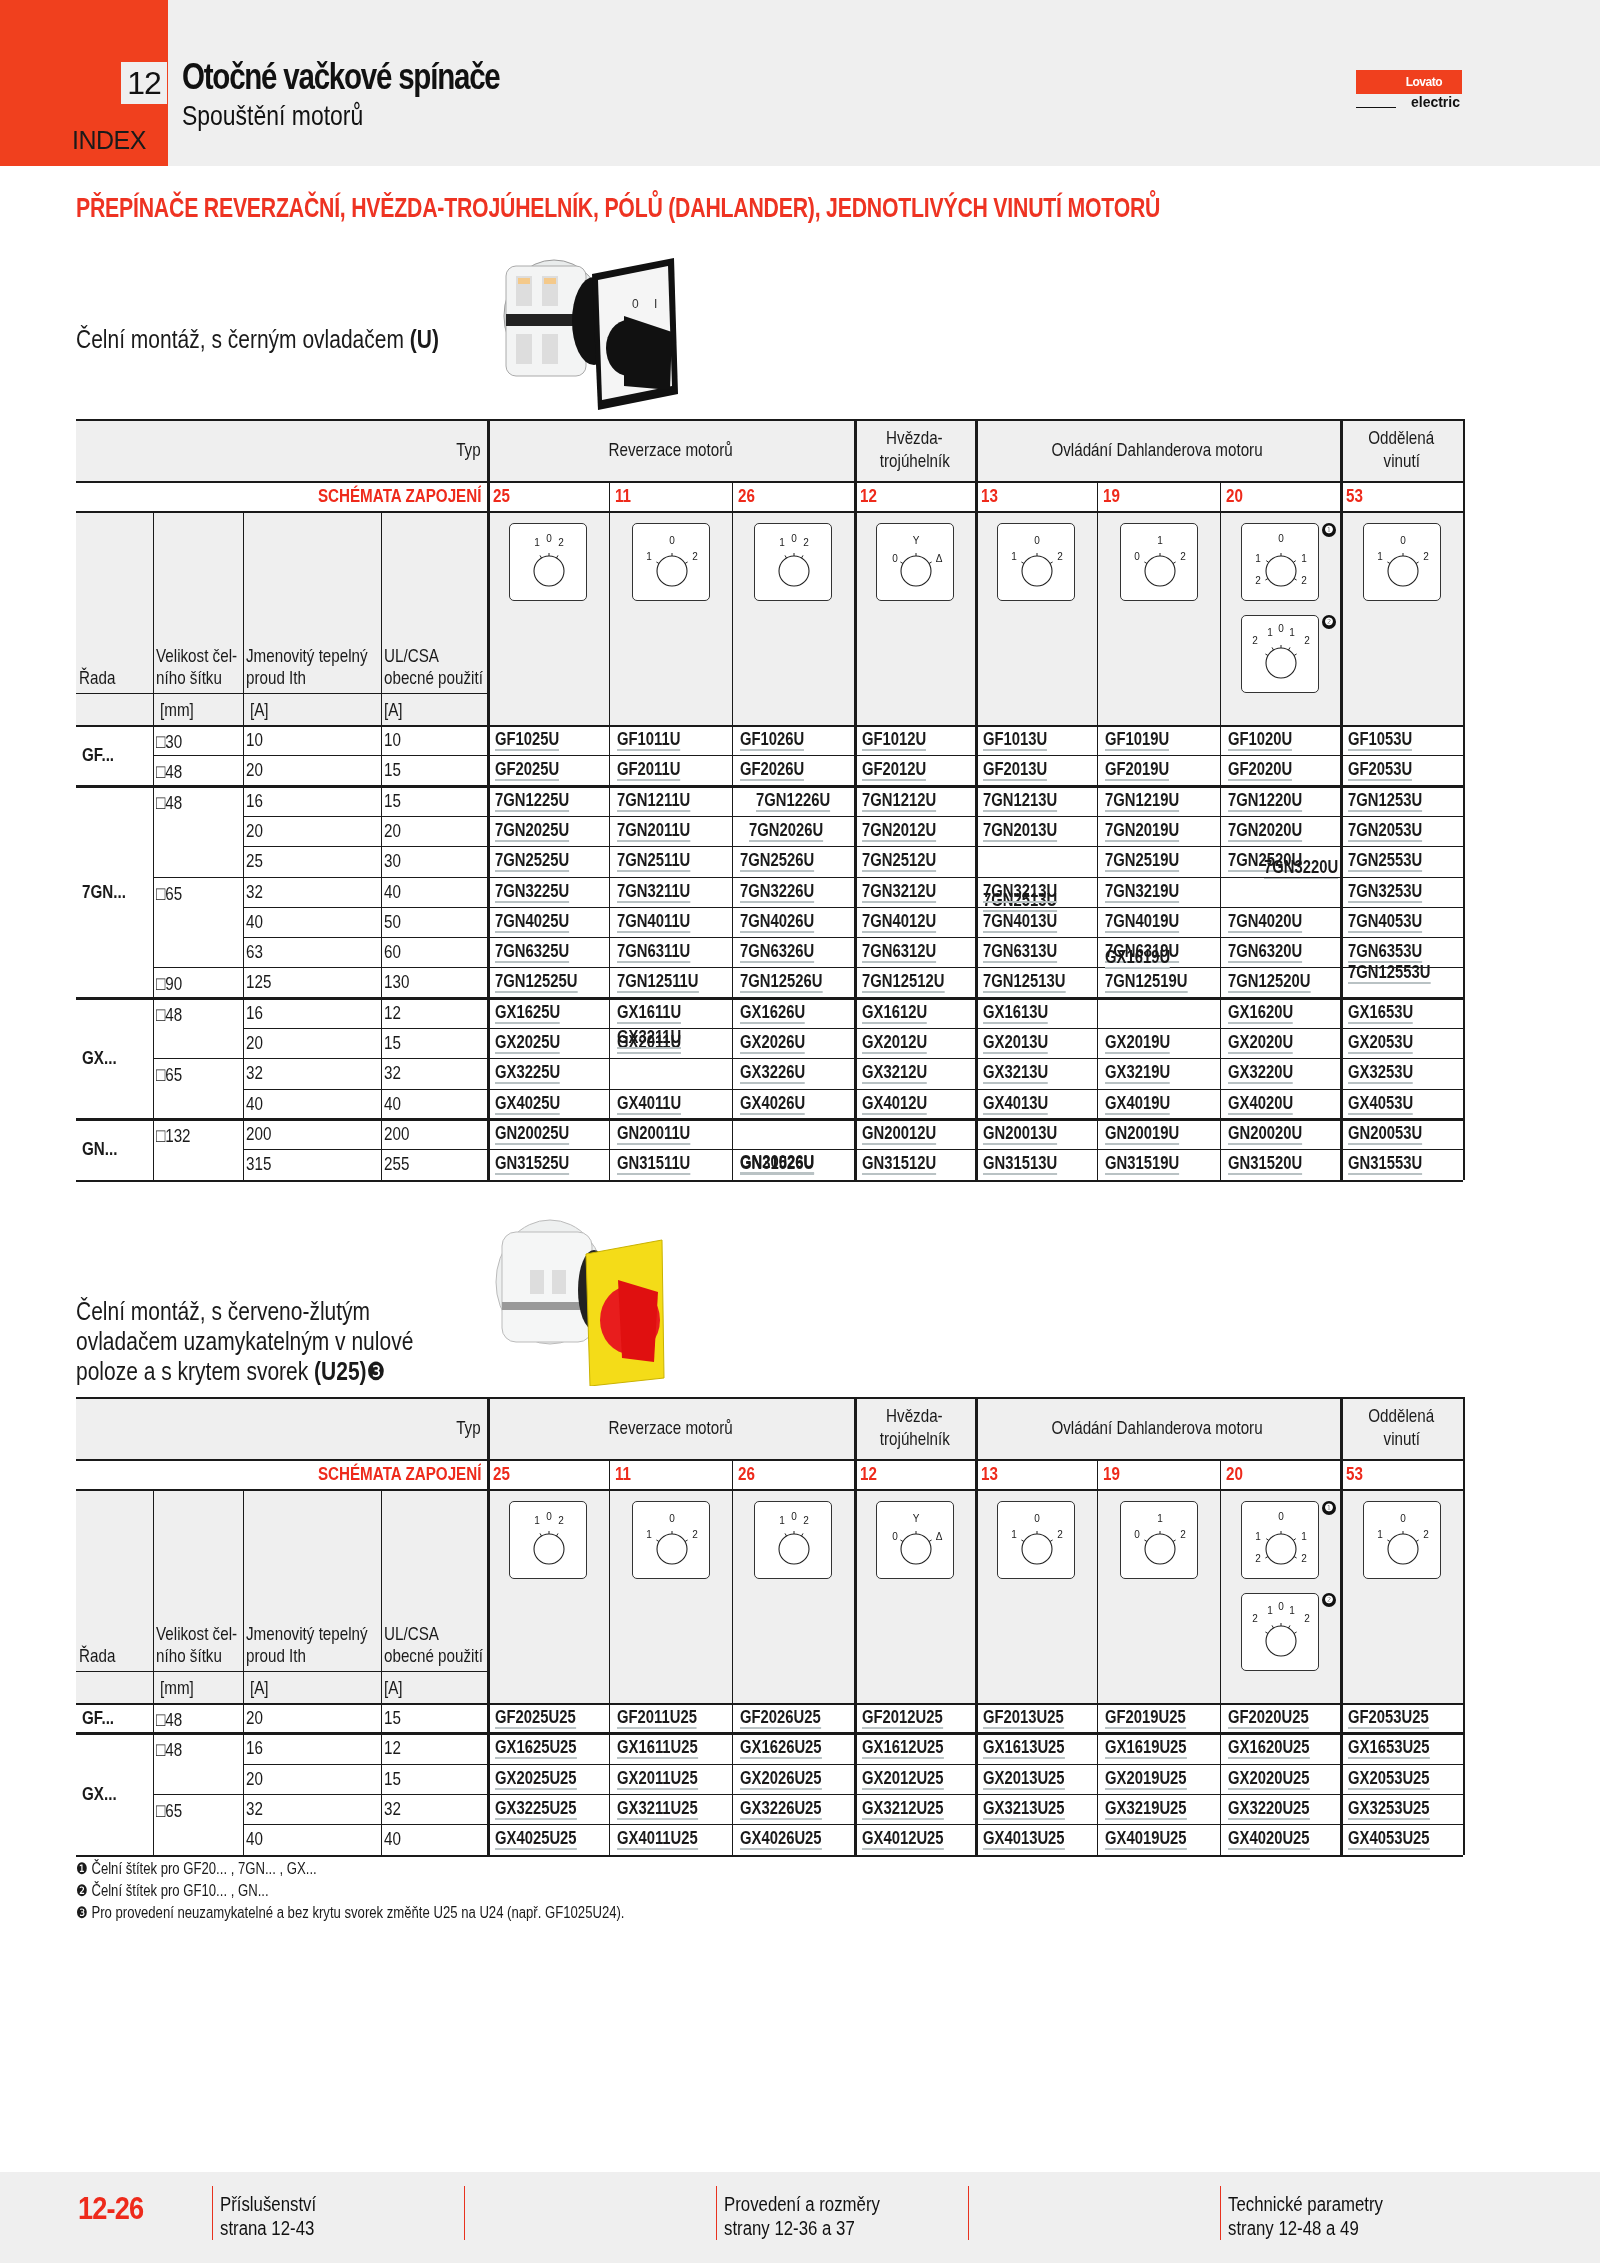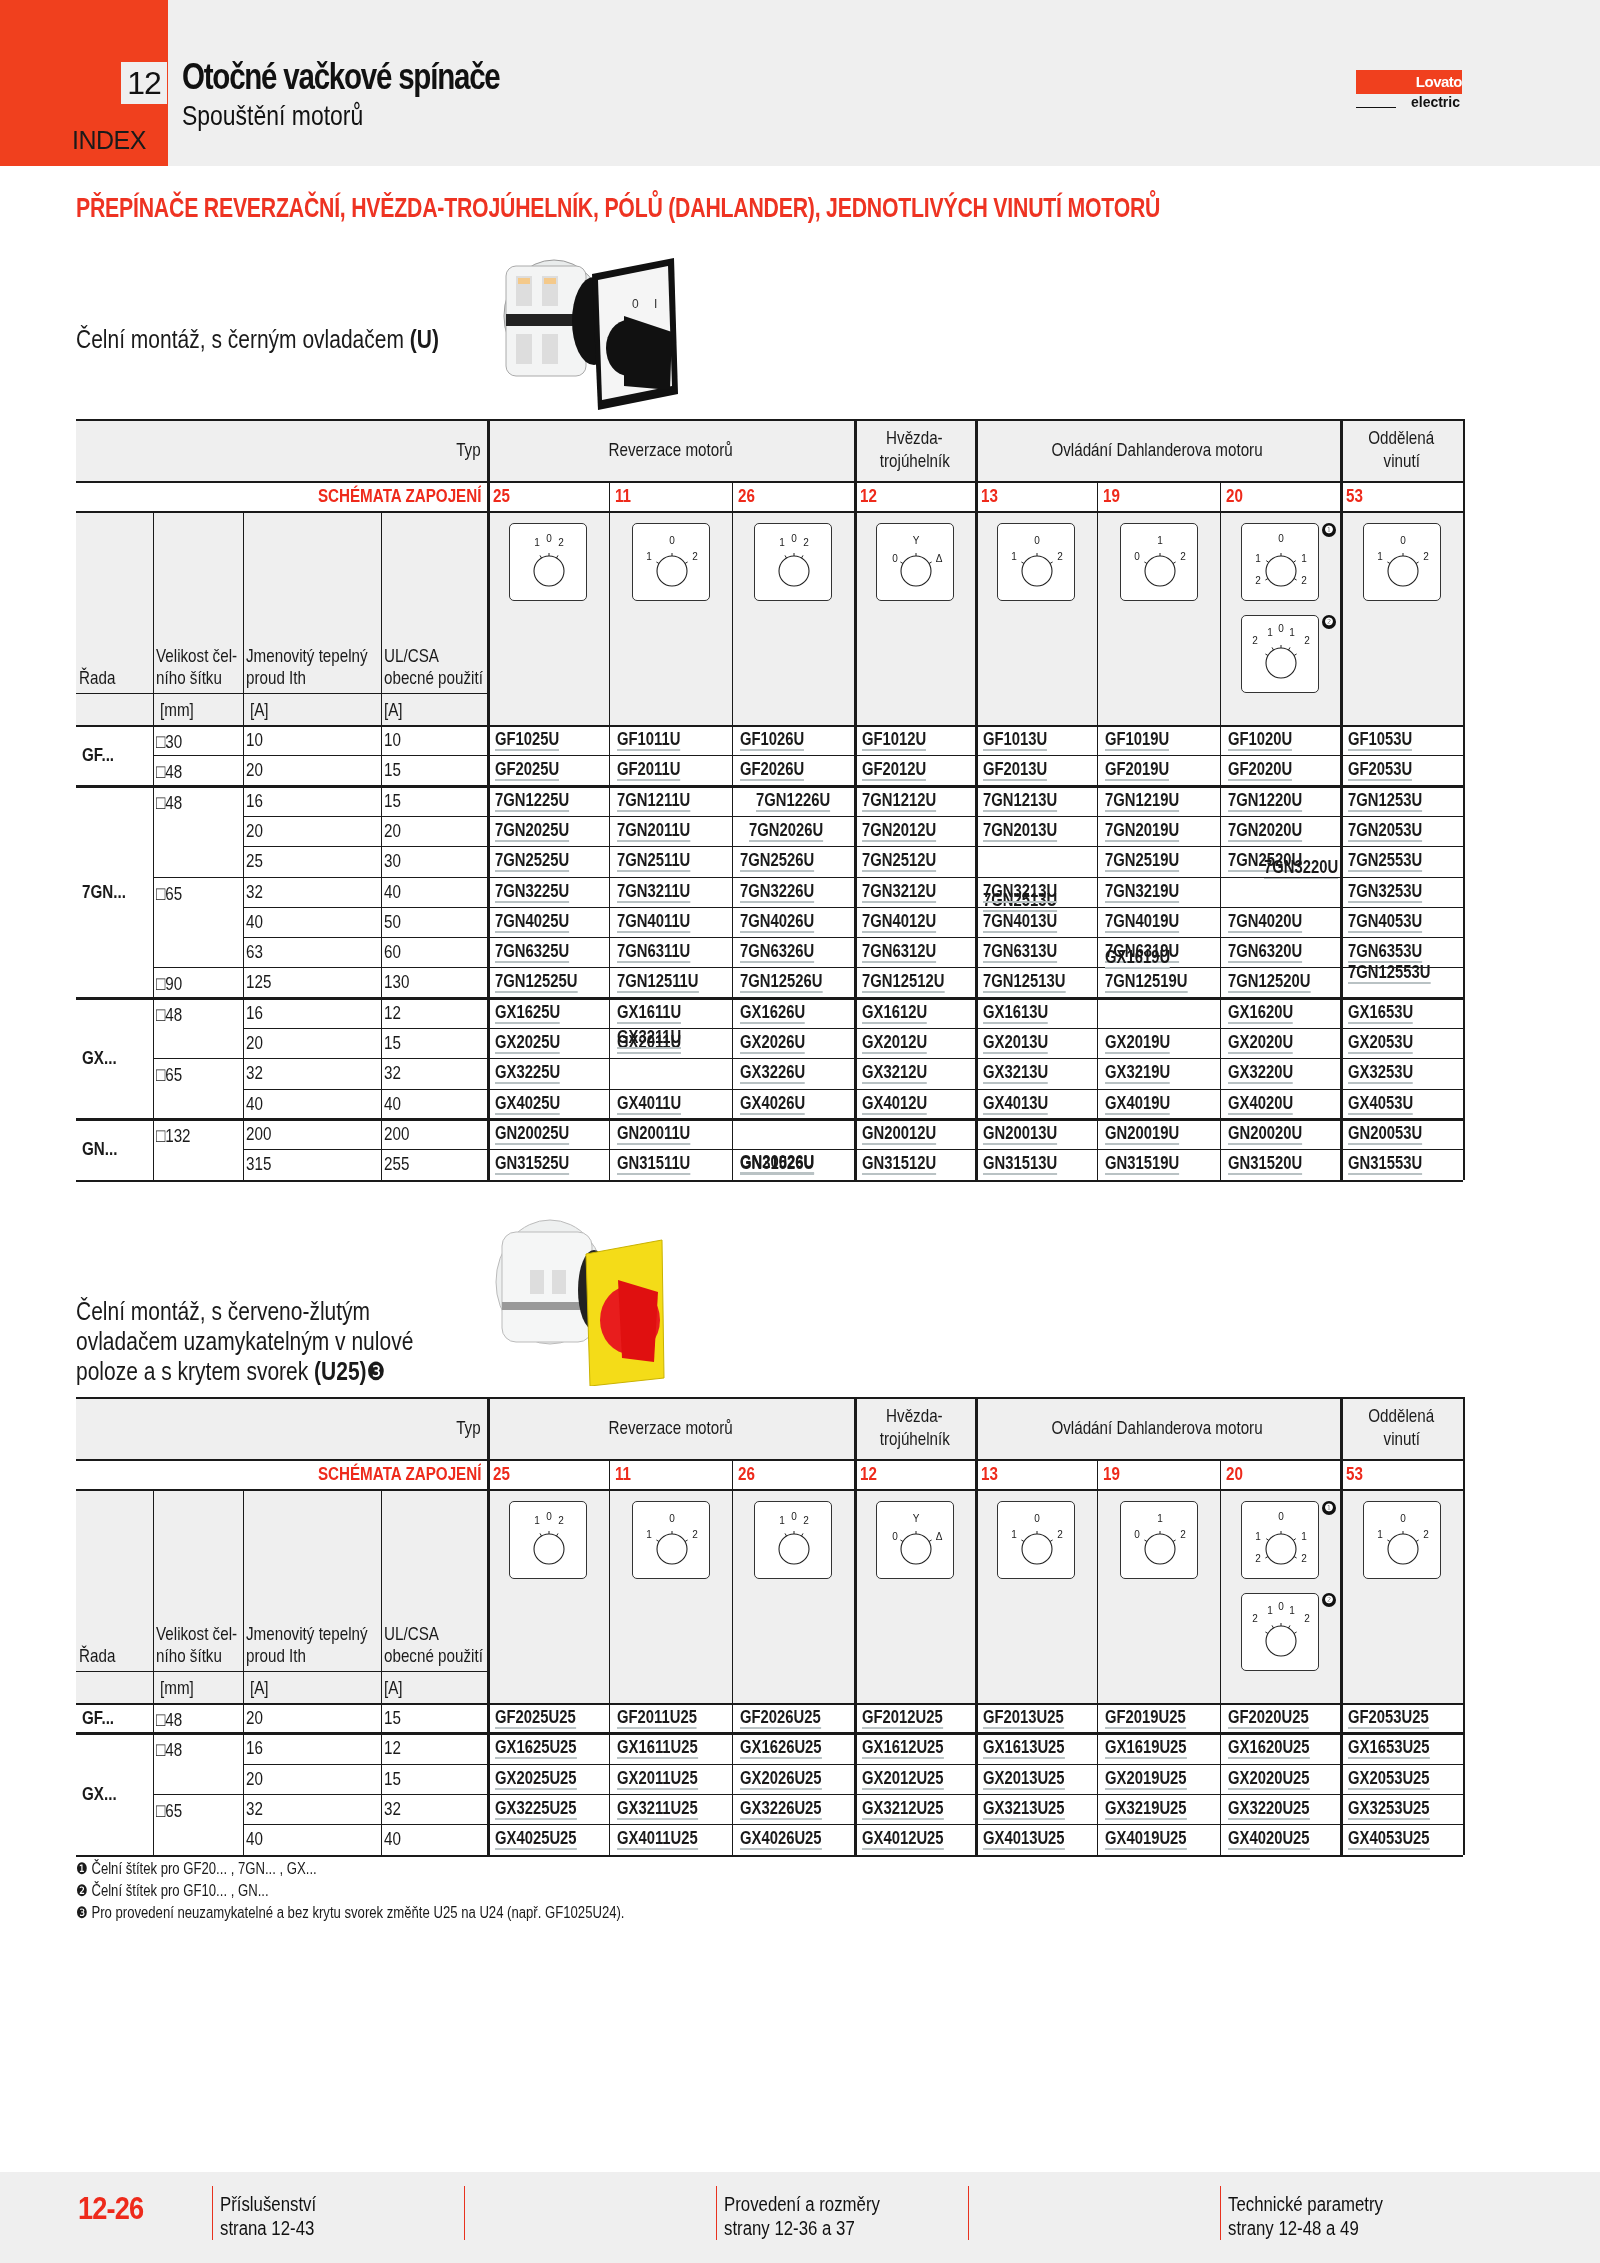--- a/index.html
+++ b/index.html
@@ -5,21 +5,21 @@
   html,body{margin:0;padding:0;}
   body{width:1600px;height:2263px;position:relative;background:#ffffff;font-family:"Liberation Sans",sans-serif;color:#1a1a1a;overflow:hidden;}
   
   .hdr{position:absolute;left:0;top:0;width:1600px;height:166px;background:#efefef;}
   .idx{position:absolute;left:0;top:0;width:168px;height:166px;background:#f0401e;}
   .idx-num{position:absolute;left:121px;top:62px;width:46px;height:42px;background:#efefef;font-size:32px;line-height:42px;text-align:center;color:#111;letter-spacing:-1px;}
   .idx-lbl{position:absolute;left:72px;top:126px;font-size:25px;color:#1a1a1a;letter-spacing:-0.5px;}
   .ttl{position:absolute;left:182px;top:56px;font-size:36px;font-weight:bold;letter-spacing:-1.5px;color:#111;transform:scaleX(0.82);transform-origin:left top;white-space:nowrap;}
   .sub{position:absolute;left:182px;top:100px;font-size:28px;color:#111;transform:scaleX(0.82);transform-origin:left top;white-space:nowrap;}
   .logo{position:absolute;left:1356px;top:70px;}
-  .logo-box{width:106px;height:24px;background:#f0401e;color:#fff;font-weight:bold;font-size:15px;line-height:24px;text-align:right;padding-right:0;box-sizing:border-box;letter-spacing:-0.5px;}
+  .logo-box{width:106px;height:24px;background:#f0401e;color:#fff;font-weight:bold;font-size:12px;line-height:24px;text-align:right;padding-right:20px;box-sizing:border-box;letter-spacing:-0.5px;}
   .logo-sub{position:relative;height:16px;font-size:14px;font-weight:bold;color:#111;text-align:right;width:104px;line-height:16px;}
   .logo-sub:before{content:"";position:absolute;left:0;bottom:2px;width:40px;height:1px;background:#111;}
   .sec-title{position:absolute;left:76px;top:192px;font-size:28px;font-weight:bold;color:#ee3322;transform:scaleX(0.76);transform-origin:left top;white-space:nowrap;letter-spacing:-0.3px;}
   .caption{position:absolute;left:76px;font-size:25px;color:#1a1a1a;transform:scaleX(0.84);transform-origin:left top;white-space:nowrap;line-height:30px;}
   .caption b{font-weight:bold;}
   
   .prod{position:absolute;}
   .cell{position:absolute;box-sizing:border-box;overflow:hidden;white-space:nowrap;}
   .t{font-size:19px;transform:scaleX(0.8);transform-origin:left center;display:inline-block;white-space:nowrap;}
   .tb{font-weight:bold;}

